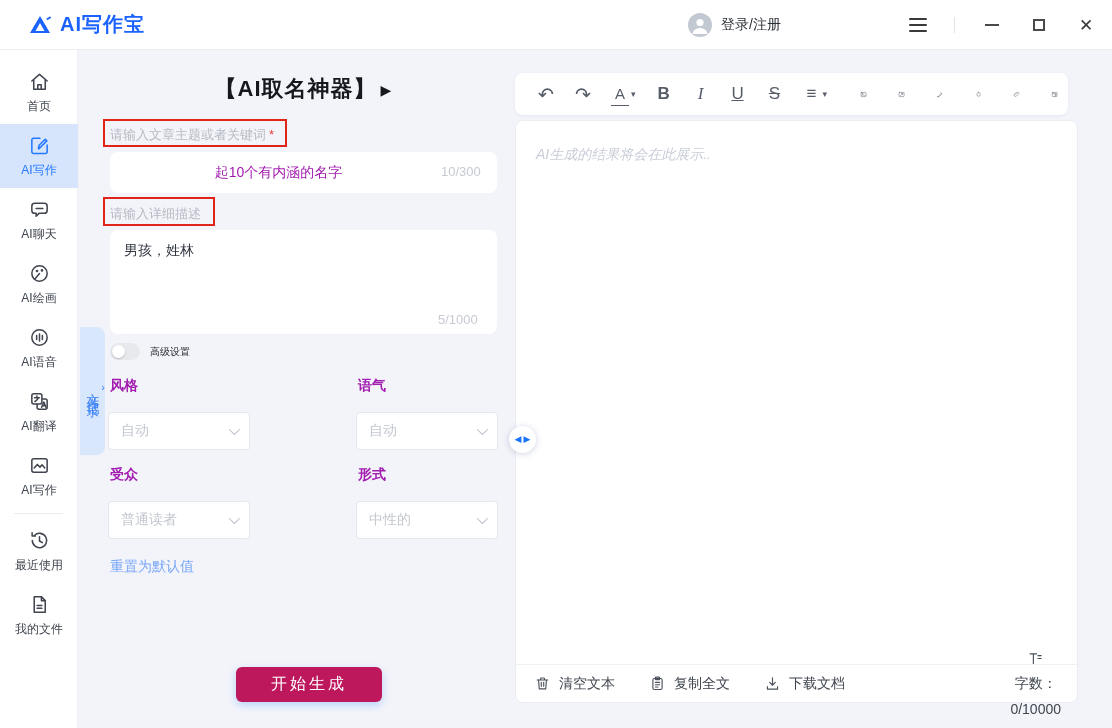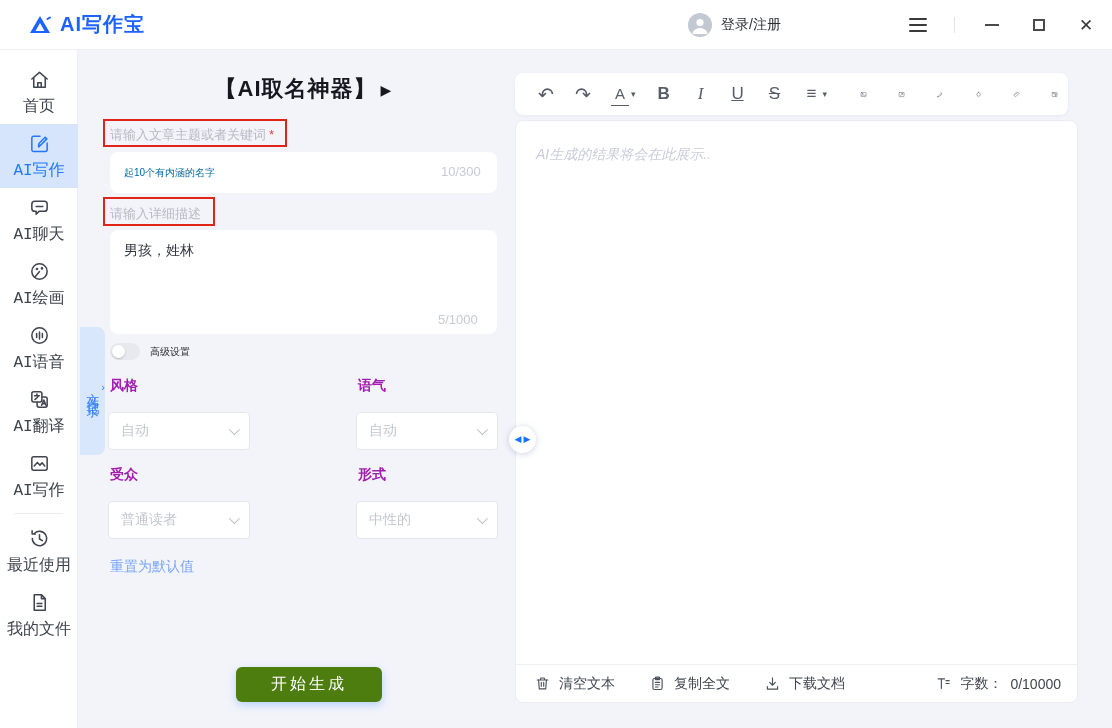--- a/index.html
+++ b/index.html
@@ -22,54 +22,54 @@
   .btn-min { width:14px; height:2px; background:#4a4a4a; }
   .btn-max { width:12px; height:12px; border:2px solid #4a4a4a; }
   .btn-close { font-size:17px; color:#3a3a3a; line-height:1; }
   .win-btn { display:flex; align-items:center; justify-content:center; width:20px; height:20px; cursor:pointer; }
 
   
   .sidebar { position:absolute; left:0; top:50px; width:78px; height:678px; background:#fff;
              border-right:1px solid #eef0f4; padding-top:10px; z-index:20; }
   .side-item { width:78px; height:64px; display:flex; flex-direction:column; align-items:center;
                justify-content:center; gap:5px; cursor:pointer; }
-  .side-item .lbl { font-size:16px; color:#3d434d;font-family:Liberation Mono, monospace; }
+  .side-item .lbl { font-size:12px; color:#3d434d; }
   .side-item svg { stroke:#40454f; }
   .side-item.active { background:#d6e5fc; }
   .side-item.active .lbl { color:#2478ff; }
   .side-item.active svg { stroke:#2478ff; }
   .side-divider { height:1px; background:#ececf0; margin:5px 14px; }
 
   
   .page-title { position:absolute; left:110px; top:74px; width:387px; text-align:center;
                 font-size:22px; font-weight:800; color:#15181e; letter-spacing:1px; }
   .page-title .play { font-size:14px; margin-left:4px; vertical-align:1px; }
   .field-label { position:absolute; font-size:13px; color:#b6bac3; }
   .req-star { color:#f03e3e; margin-left:3px; }
   .anno-box { position:absolute; border:2px solid #e0241a; z-index:15; pointer-events:none; }
   .text-input { position:absolute; left:110px; top:152px; width:387px; height:41px; background:#fff;
-                border:none; border-radius:8px; padding:0 64px 0 14px; font-size:10px; color:#0369a1;
-                font-family:inherit; outline:none; }
+                border:none; border-radius:8px; padding:0 64px 0 14px; font-size:14px; color:#a21caf;
+                font-family:inherit; outline:none;text-align:center; }
   .counter { position:absolute; font-size:13px; color:#c6cad2; }
   .textarea-box { position:absolute; left:110px; top:230px; width:387px; height:104px; background:#fff;
                   border:none; border-radius:8px; padding:12px 14px; font-size:14px; color:#303540;
                   font-family:inherit; resize:none; outline:none; }
   .toggle-row { position:absolute; left:110px; top:343px; display:flex; align-items:center; gap:10px; }
   .toggle { width:30px; height:17px; border-radius:9px; background:#e7e9ed; position:relative; cursor:pointer; }
   .toggle .knob { position:absolute; left:2px; top:2px; width:13px; height:13px; border-radius:50%;
                   background:#fff; box-shadow:0 1px 2px rgba(0,0,0,.2); }
   .toggle-label { font-size:10px; color:#25292f; }
   .grp-label { position:absolute; font-size:14px; font-weight:700; color:#a21caf; }
   .select { position:absolute; width:142px; height:38px; background:#fff; border:1px solid #e5e7ec;
             border-radius:4px; display:flex; align-items:center; padding:0 12px; cursor:pointer; }
   .select .val { font-size:14px; color:#c3c7cf; flex:1; }
   .chev { width:8px; height:8px; border-right:1.5px solid #b9bec8; border-bottom:1.5px solid #b9bec8;
           transform:rotate(45deg) translateY(-2px); }
   .reset-link { position:absolute; left:110px; top:558px; font-size:14px; color:#7aa7f8; cursor:pointer; }
-  .generate-btn { position:absolute; left:236px; top:667px; width:146px; height:35px; background:#4d7c0f;
+  .generate-btn { position:absolute; left:236px; top:667px; width:146px; height:35px; background:#be185d;
                   color:#fff; font-size:16px; letter-spacing:3px; border:none; border-radius:6px;
                   cursor:pointer; box-shadow:0 3px 8px rgba(22,119,251,.28); font-family:inherit; }
 
   
   .file-tab { position:absolute; left:80px; top:327px; width:25px; height:128px; background:#d9e7fc;
               border-radius:0 8px 8px 0; display:flex; align-items:center; justify-content:center;
               cursor:pointer; z-index:5; }
   .file-tab .vtext { writing-mode:vertical-lr; font-size:13px; color:#3b82f6; letter-spacing:4px; }
   .file-tab .tab-chev { position:absolute; right:0px; top:54px; font-size:11px; color:#3b82f6; }
 
@@ -96,21 +96,21 @@
   .tb-svg { margin-left:12px; }
   .tb-svg:first-of-type { margin-left:14px; }
 
   .editor-card { position:absolute; left:515px; top:120px; width:563px; height:583px; background:#fff;
                  border-radius:8px; border:1px solid #ebedf2; z-index:8; }
   .editor-placeholder { position:absolute; left:20px; top:25px; font-size:14px; font-style:italic;
                         color:#c9cdd8; }
   .editor-footer { position:absolute; left:0; bottom:0; width:100%; height:38px; border-top:1px solid #eef0f3;
                    display:flex; align-items:center; padding:0 16px 0 18px; gap:34px; }
   .foot-action { display:flex; align-items:center; gap:8px; font-size:14px; color:#3f454e; cursor:pointer; }
-  .foot-count { margin-left:auto; display:flex; align-items:center; gap:8px; font-size:14px; color:#3f454e; }
+  .foot-count { margin-left:auto; display:flex; align-items:center; gap:8px; font-size:14px; color:#3f454e;flex-direction:column; }
   .foot-count .cnt-val { color:#3f454e; }
 
   svg.ic { fill:none; stroke-width:1.6; stroke-linecap:round; stroke-linejoin:round; }
 </style>
 </head>
 <body>
 
 <div class="stage">
 
   <div class="topbar">

